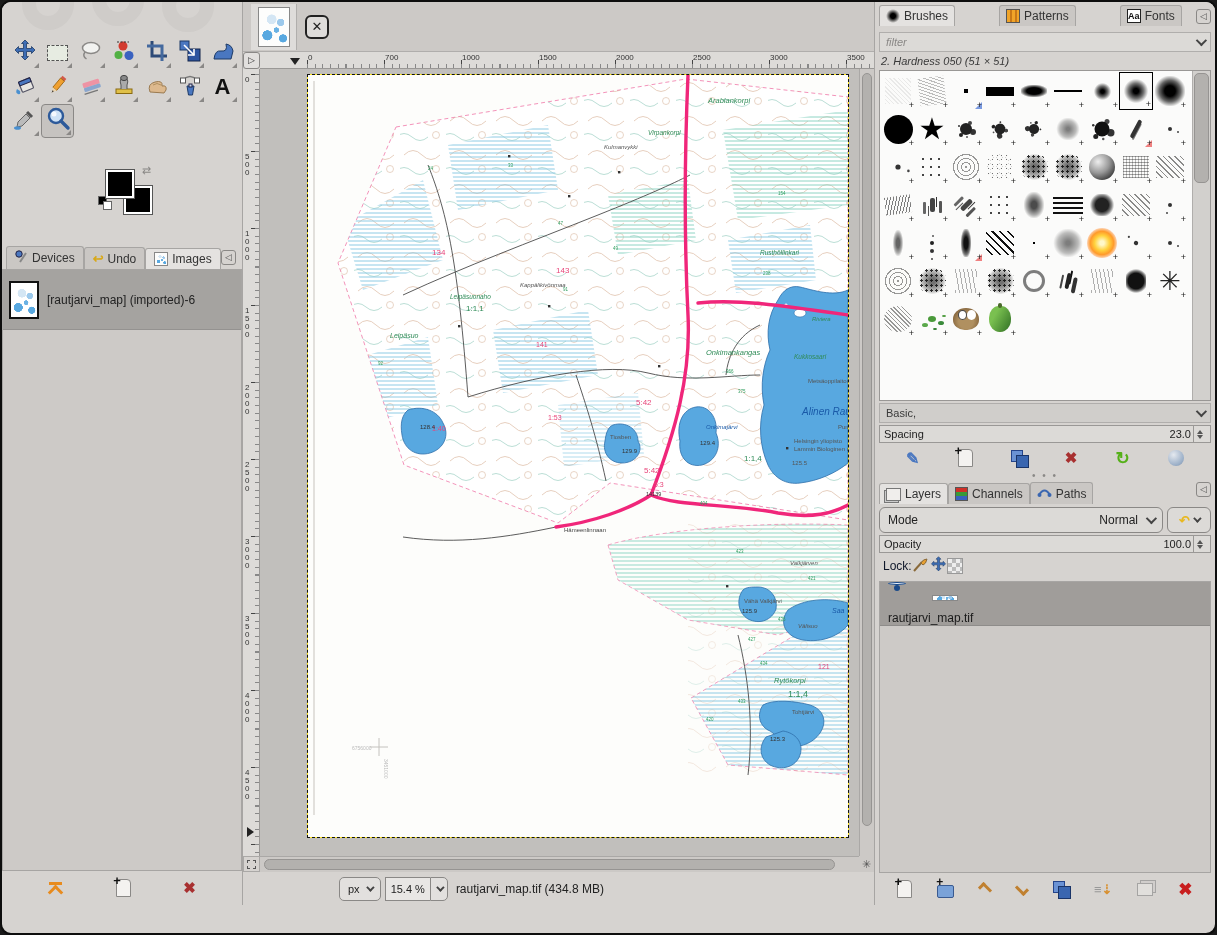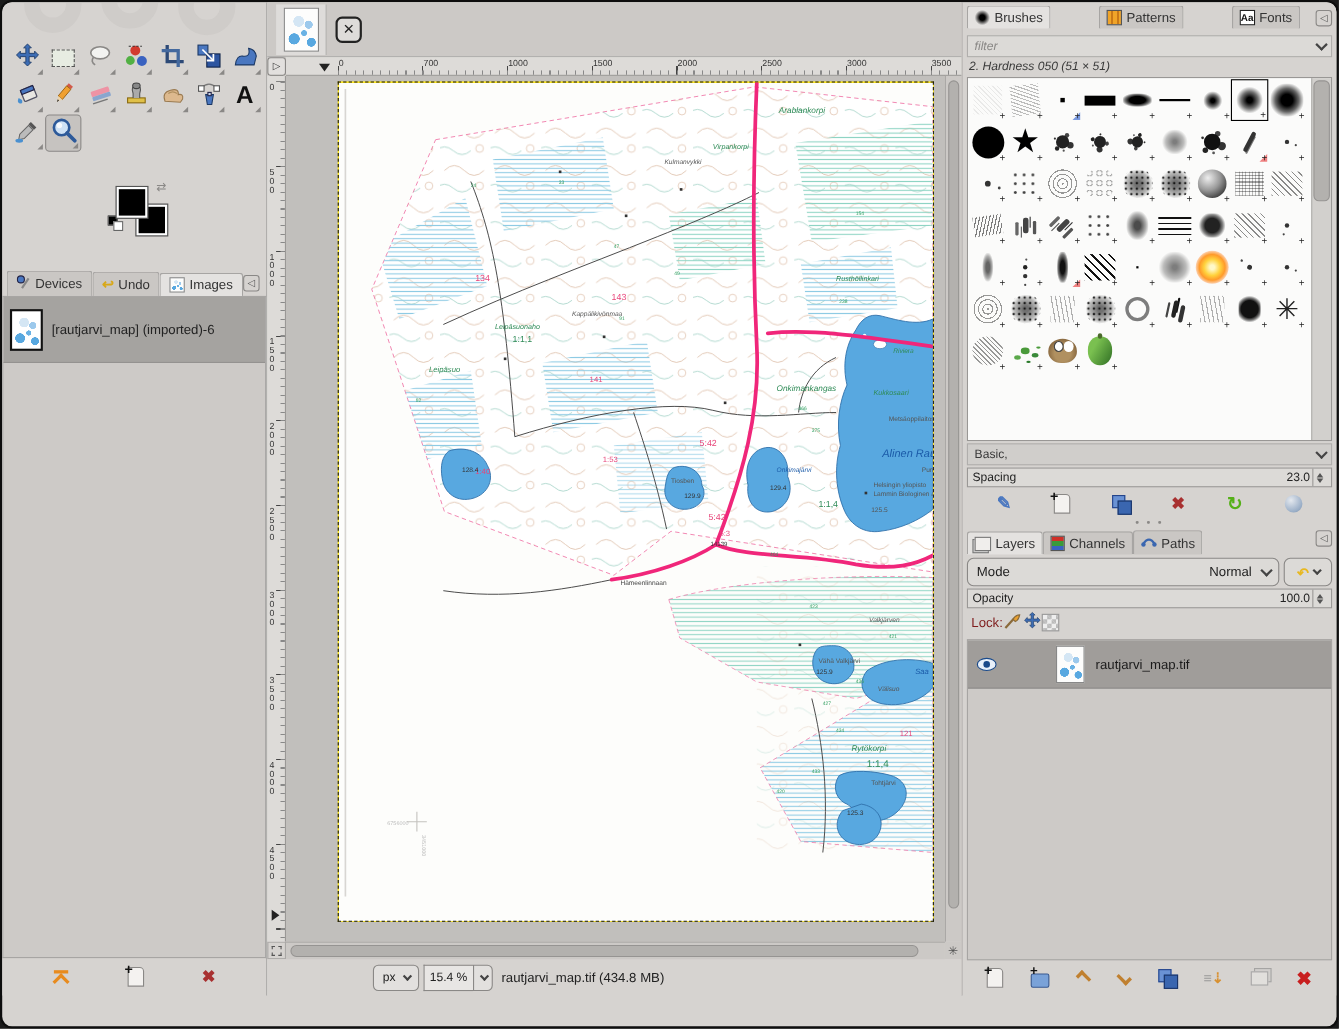--- a/index.html
+++ b/index.html
@@ -209,24 +209,24 @@
 
   .ptabs { display:flex; align-items:flex-end; height:24px; position:relative; }
   .layer-pages { width:15px; height:13px; background:#f0eeec; border:1px solid #777; box-shadow:-2px 2px 0 -1px #ccc,-2px 2px 0 0 #777; }
   .chan-ic { width:13px; height:14px; background:linear-gradient(#d03028 0 33%,#3a9a3a 33% 66%,#3a62c0 66%); border:1px solid #555; }
   .mode-row { display:flex; align-items:center; gap:4px; margin-top:3px; }
   .mode-main { flex:1; display:flex; align-items:center; height:26px; border:1px solid #8a8886; border-radius:6px; background:#dcdad7; padding:0 8px; }
   .mode-main .lab { flex:1; font-size:12px; color:#222; }
   .mode-main .val { font-size:12px; color:#222; margin-right:8px; }
   .mode-aux { width:44px; height:26px; border:1px solid #8a8886; border-radius:6px; background:#dcdad7; display:flex; align-items:center; justify-content:center; gap:3px; }
   .mode-aux .u { color:#e8b820; font-weight:bold; font-size:13px; }
-  .lock-row { display:flex; align-items:center; gap:0; height:26px; padding:0 4px; font-size:12px; color:#7f1d1d; }
+  .lock-row { display:flex; align-items:center; gap:0; height:26px; padding:0 4px; font-size:12px; color:#0f172a; }
   .checker { width:16px; height:16px; border:1px solid #999; background-image:linear-gradient(45deg,#bbb 25%,transparent 25%,transparent 75%,#bbb 75%),linear-gradient(45deg,#bbb 25%,#eee 25%,#eee 75%,#bbb 75%); background-size:8px 8px; background-position:0 0,4px 4px; }
   .layer-list { flex:1; background:#cdcac7; border:1px solid #a7a5a3; margin-top:2px; overflow:hidden; }
-  .layer-row { display:flex; align-items:center; gap:10px; height:44px; background:#a09d9a; border-bottom:1px solid #8e8c8a; padding:0 8px; }
+  .layer-row { display:flex; gap:10px; height:44px; background:#a09d9a; border-bottom:1px solid #8e8c8a; padding:0 8px;flex-direction:column; }
   .eye { width:18px; height:12px; border:1.5px solid #1a4a8a; border-radius:50%; position:relative; background:#e8f0fa; }
   .eye::before { content:""; position:absolute; left:5px; top:2px; width:6px; height:6px; background:#1a4a8a; border-radius:50%; }
   .layer-row .mini-map { width:26px; height:34px; margin-left:44px; }
   .layer-row .name { font-size:12px; color:#1a1a1a; }
   .right-bottom { height:32px; display:flex; align-items:center; justify-content:space-around; padding:0 6px; }
   .folderplus { position:relative; width:17px; height:13px; background:#7aa2d8; border:1px solid #3a5a90; border-radius:2px; margin-top:4px; }
   .folderplus::before { content:"+"; position:absolute; left:-2px; top:-11px; font-size:12px; font-weight:bold; color:#111; }
   .chev-btn { width:12px; height:8px; border-top:3px solid #c08030; border-left:3px solid #c08030; }
   .chev-btn.up { transform:rotate(45deg); }
   .chev-btn.dn { transform:rotate(225deg); }

